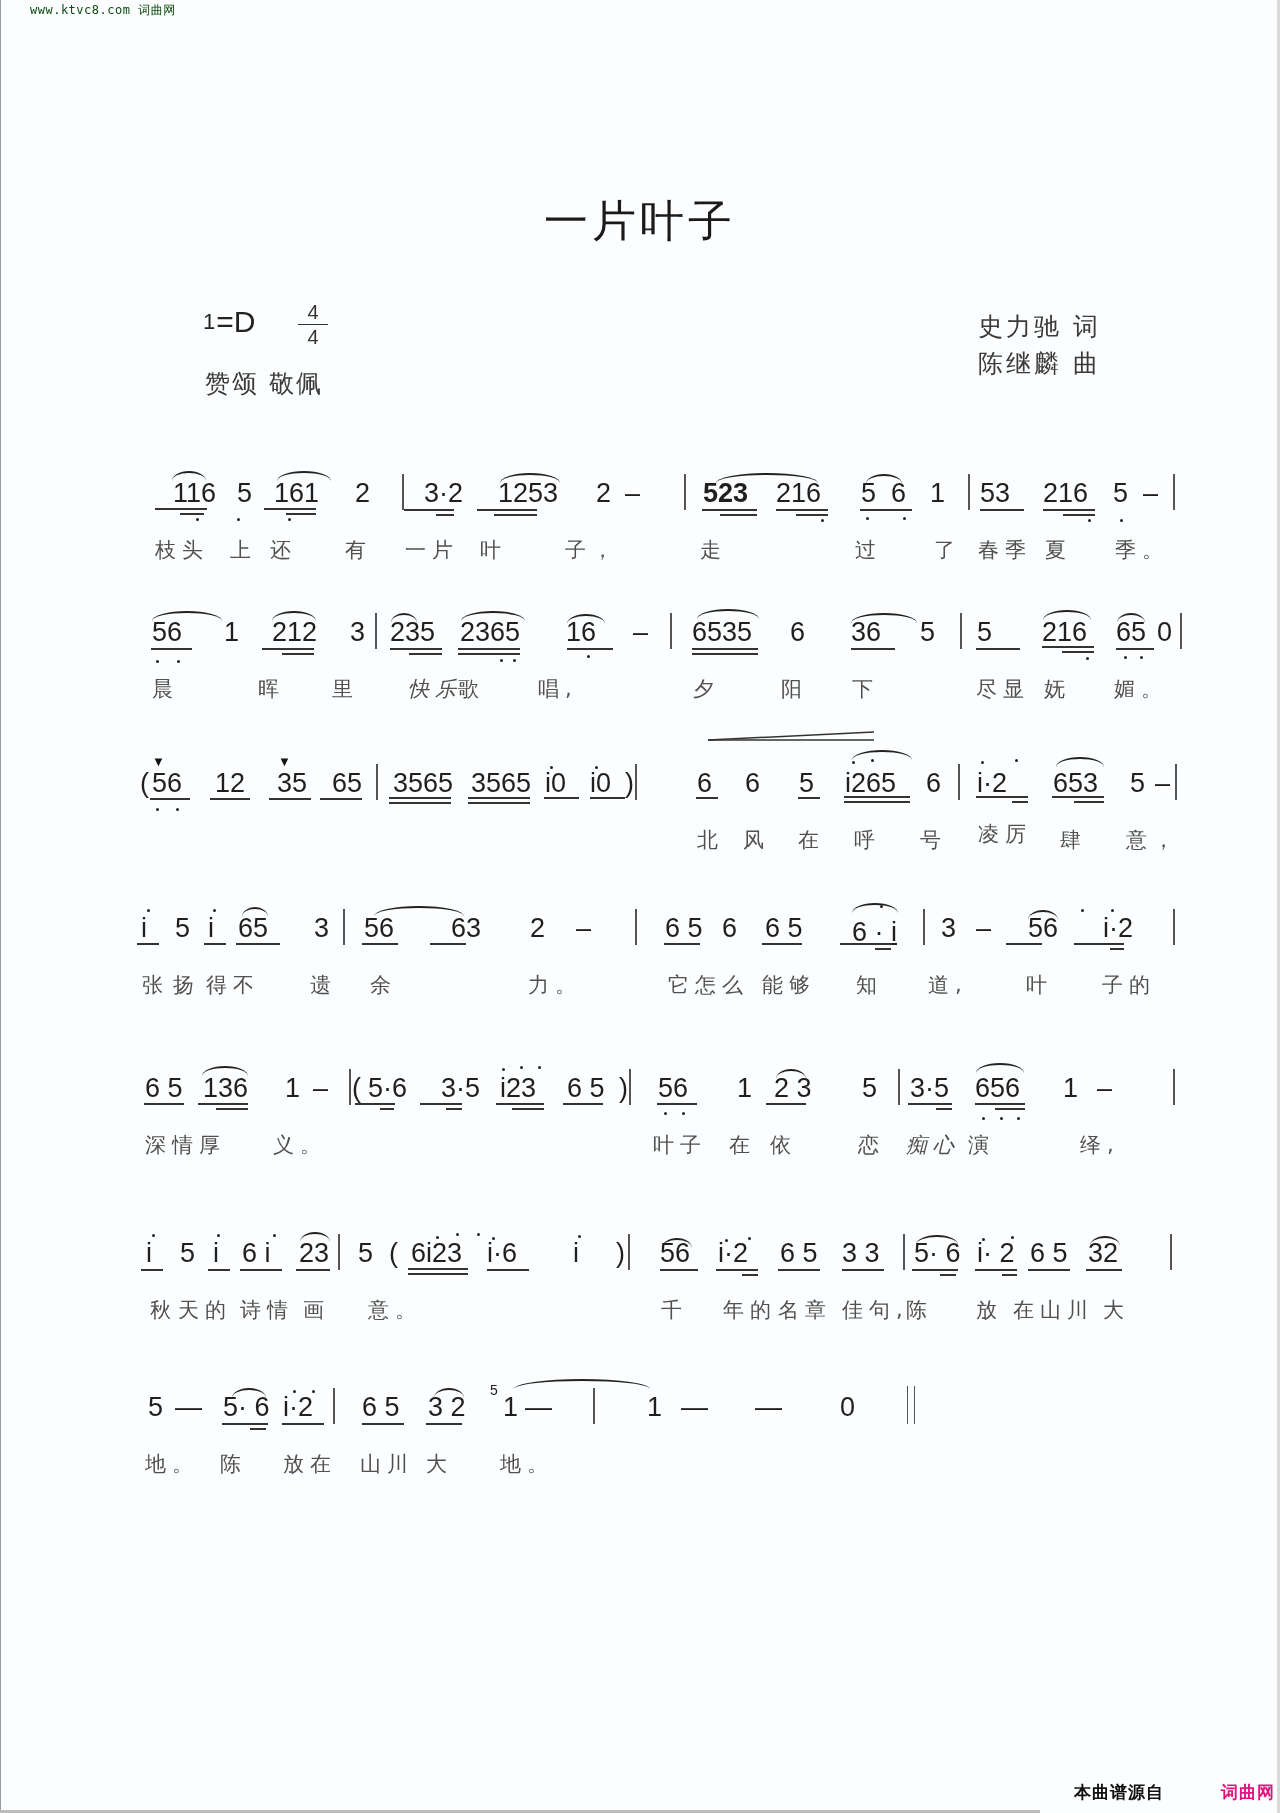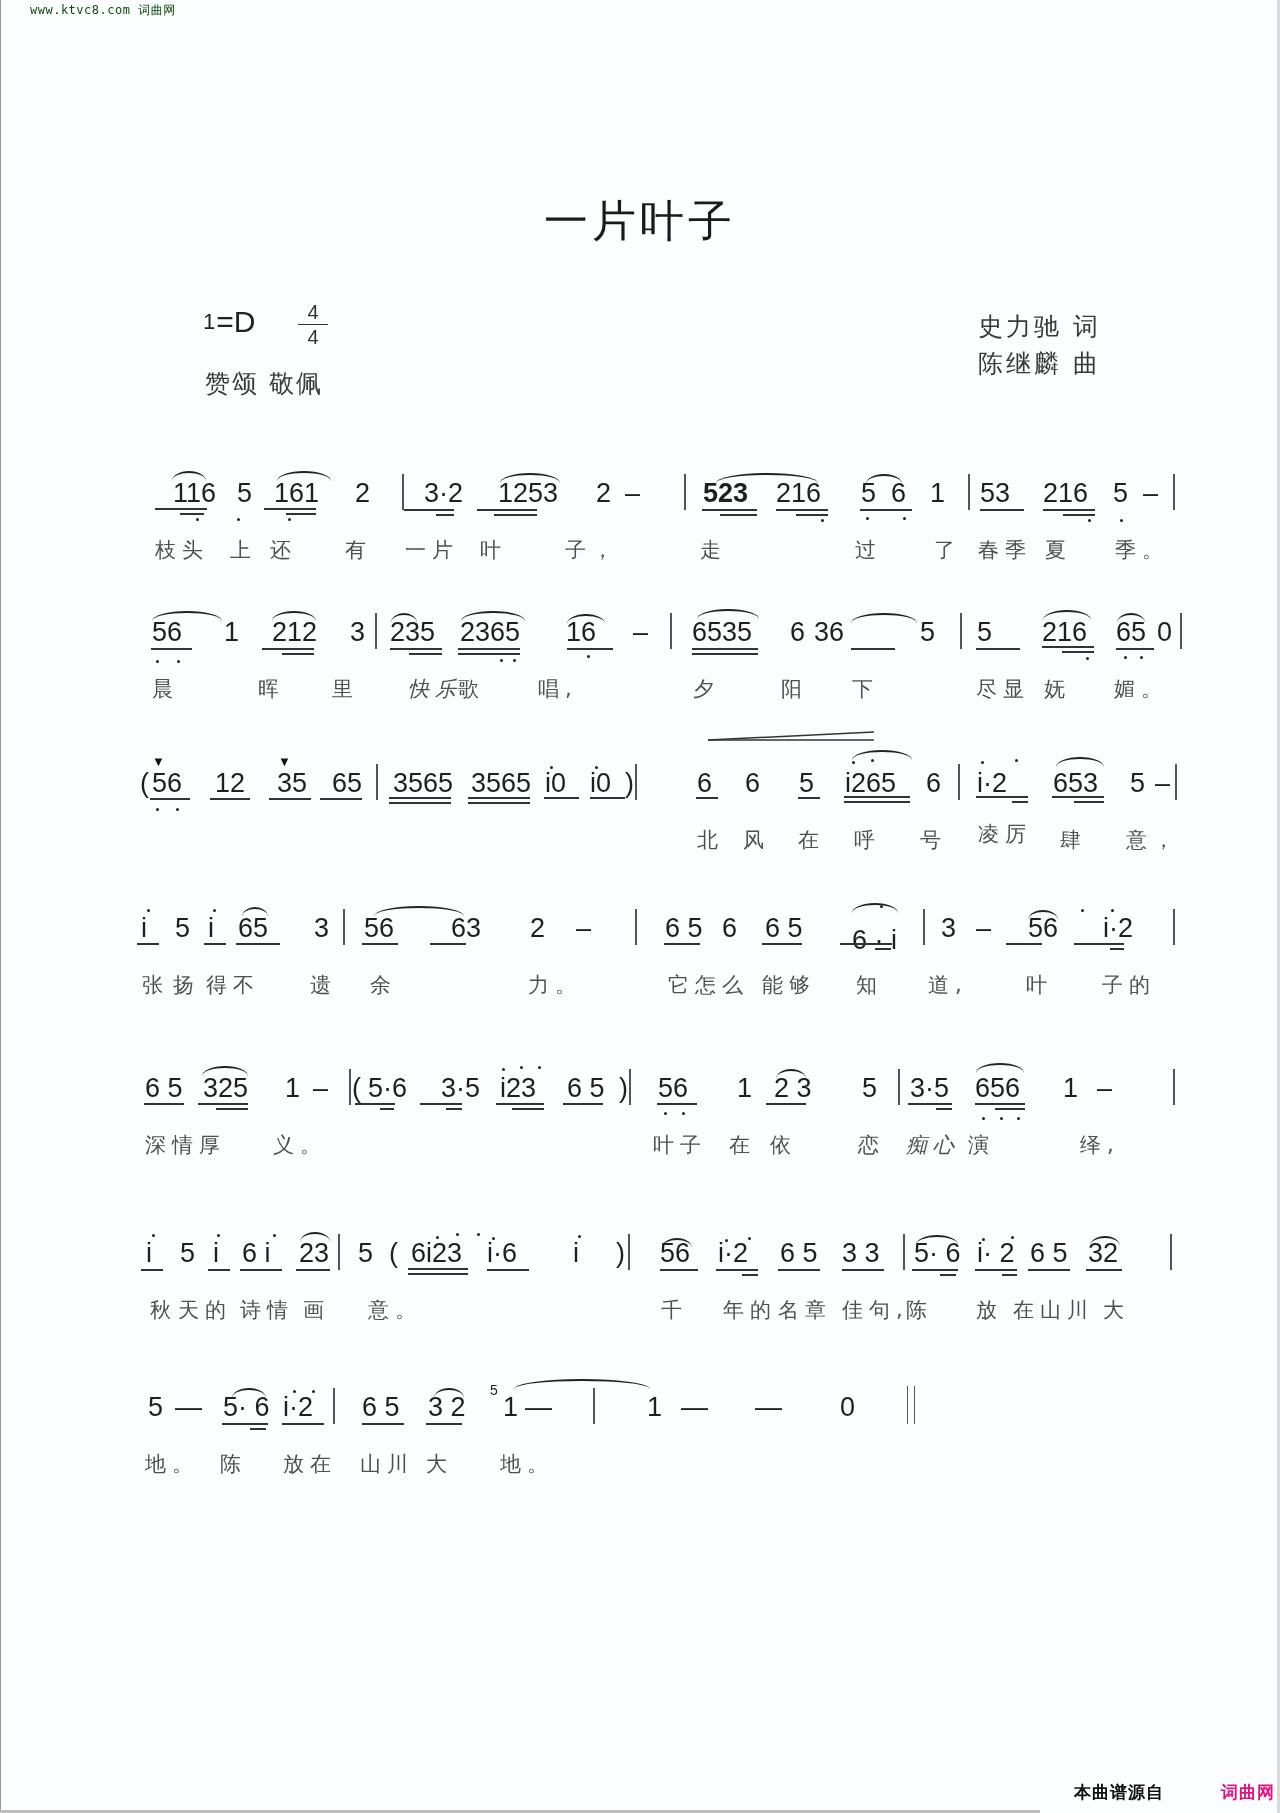--- a/index.html
+++ b/index.html
@@ -125,21 +125,21 @@
       <div class="tok" style="left: 272px; top: 0px;">212</div>
       <div class="tok" style="left: 350px; top: 0px;">3</div>
       <div class="tok bar" style="left: 375px; top: -4px; height: 36px;"></div>
       <div class="tok" style="left: 390px; top: 0px;">235</div>
       <div class="tok" style="left: 460px; top: 0px;">2365</div>
       <div class="tok" style="left: 566px; top: 0px;">16</div>
       <div class="tok" style="left: 633px; top: 0px;">–</div>
       <div class="tok bar" style="left: 670px; top: -4px; height: 36px;"></div>
       <div class="tok" style="left: 692px; top: 0px;">6535</div>
       <div class="tok" style="left: 790px; top: 0px;">6</div>
-      <div class="tok" style="left: 814px; top: 0px;">36</div>
+      <div class="tok" style="left: 851px; top: 0px;">36</div>
       <div class="tok" style="left: 920px; top: 0px;">5</div>
       <div class="tok bar" style="left: 960px; top: -4px; height: 36px;"></div>
       <div class="tok" style="left: 977px; top: 0px;">5</div>
       <div class="tok" style="left: 1042px; top: 0px;">216</div>
       <div class="tok" style="left: 1116px; top: 0px;">65</div>
       <div class="tok" style="left: 1157px; top: 0px;">0</div>
       <div class="tok bar" style="left: 1180px; top: -4px; height: 36px;"></div>
       <div class="lyr" style="left: 152px; top: 58px;">晨</div>
       <div class="lyr" style="left: 258px; top: 58px;">晖</div>
       <div class="lyr" style="left: 332px; top: 58px;">里</div>
@@ -194,21 +194,21 @@
       <div class="tok" style="left: 314px; top: 0px;">3</div>
       <div class="tok bar" style="left: 343px; top: -4px; height: 36px;"></div>
       <div class="tok" style="left: 364px; top: 0px;">56</div>
       <div class="tok" style="left: 451px; top: 0px;">63</div>
       <div class="tok" style="left: 530px; top: 0px;">2</div>
       <div class="tok" style="left: 576px; top: 0px;">–</div>
       <div class="tok bar" style="left: 635px; top: -4px; height: 36px;"></div>
       <div class="tok" style="left: 665px; top: 0px;">6 5</div>
       <div class="tok" style="left: 722px; top: 0px;">6</div>
       <div class="tok" style="left: 765px; top: 0px;">6 5</div>
-      <div class="tok" style="left: 852px; top: 12px;">6 · i</div>
+      <div class="tok" style="left: 852px; top: 4px; text-decoration: underline;">6 · i</div>
       <div class="tok bar" style="left: 923px; top: -4px; height: 36px;"></div>
       <div class="tok" style="left: 941px; top: 0px;">3</div>
       <div class="tok" style="left: 976px; top: 0px;">–</div>
       <div class="tok" style="left: 1028px; top: 0px;">56</div>
       <div class="tok" style="left: 1103px; top: 0px;">i·2</div>
       <div class="tok bar" style="left: 1173px; top: -4px; height: 36px;"></div>
       <div class="lyr" style="left: 142px; top: 58px;">张</div>
       <div class="lyr" style="left: 173px; top: 58px;">扬</div>
       <div class="lyr" style="left: 206px; top: 58px;">得不</div>
       <div class="lyr" style="left: 310px; top: 58px;">遗</div>
@@ -216,21 +216,21 @@
       <div class="lyr" style="left: 528px; top: 58px;">力。</div>
       <div class="lyr" style="left: 668px; top: 58px;">它怎么</div>
       <div class="lyr" style="left: 762px; top: 58px;">能够</div>
       <div class="lyr" style="left: 856px; top: 58px;">知</div>
       <div class="lyr" style="left: 928px; top: 58px;">道,</div>
       <div class="lyr" style="left: 1026px; top: 58px;">叶</div>
       <div class="lyr" style="left: 1102px; top: 58px;">子的</div>
     </div>
     <div class="row" style="top: 1073px; height: 90px;">
       <div class="tok" style="left: 145px; top: 0px;">6 5</div>
-      <div class="tok" style="left: 203px; top: 0px;">325</div>
+      <div class="tok" style="left: 203px; top: 0px;">136</div>
       <div class="tok" style="left: 285px; top: 0px;">1</div>
       <div class="tok" style="left: 313px; top: 0px;">–</div>
       <div class="tok bar" style="left: 349px; top: -4px; height: 36px;"></div>
       <div class="tok" style="left: 352px; top: 0px;">(</div>
       <div class="tok" style="left: 368px; top: 0px;">5·6</div>
       <div class="tok" style="left: 441px; top: 0px;">3·5</div>
       <div class="tok" style="left: 500px; top: 0px;">i23</div>
       <div class="tok" style="left: 567px; top: 0px;">6 5</div>
       <div class="tok" style="left: 619px; top: 0px;">)</div>
       <div class="tok bar" style="left: 629px; top: -4px; height: 36px;"></div>

